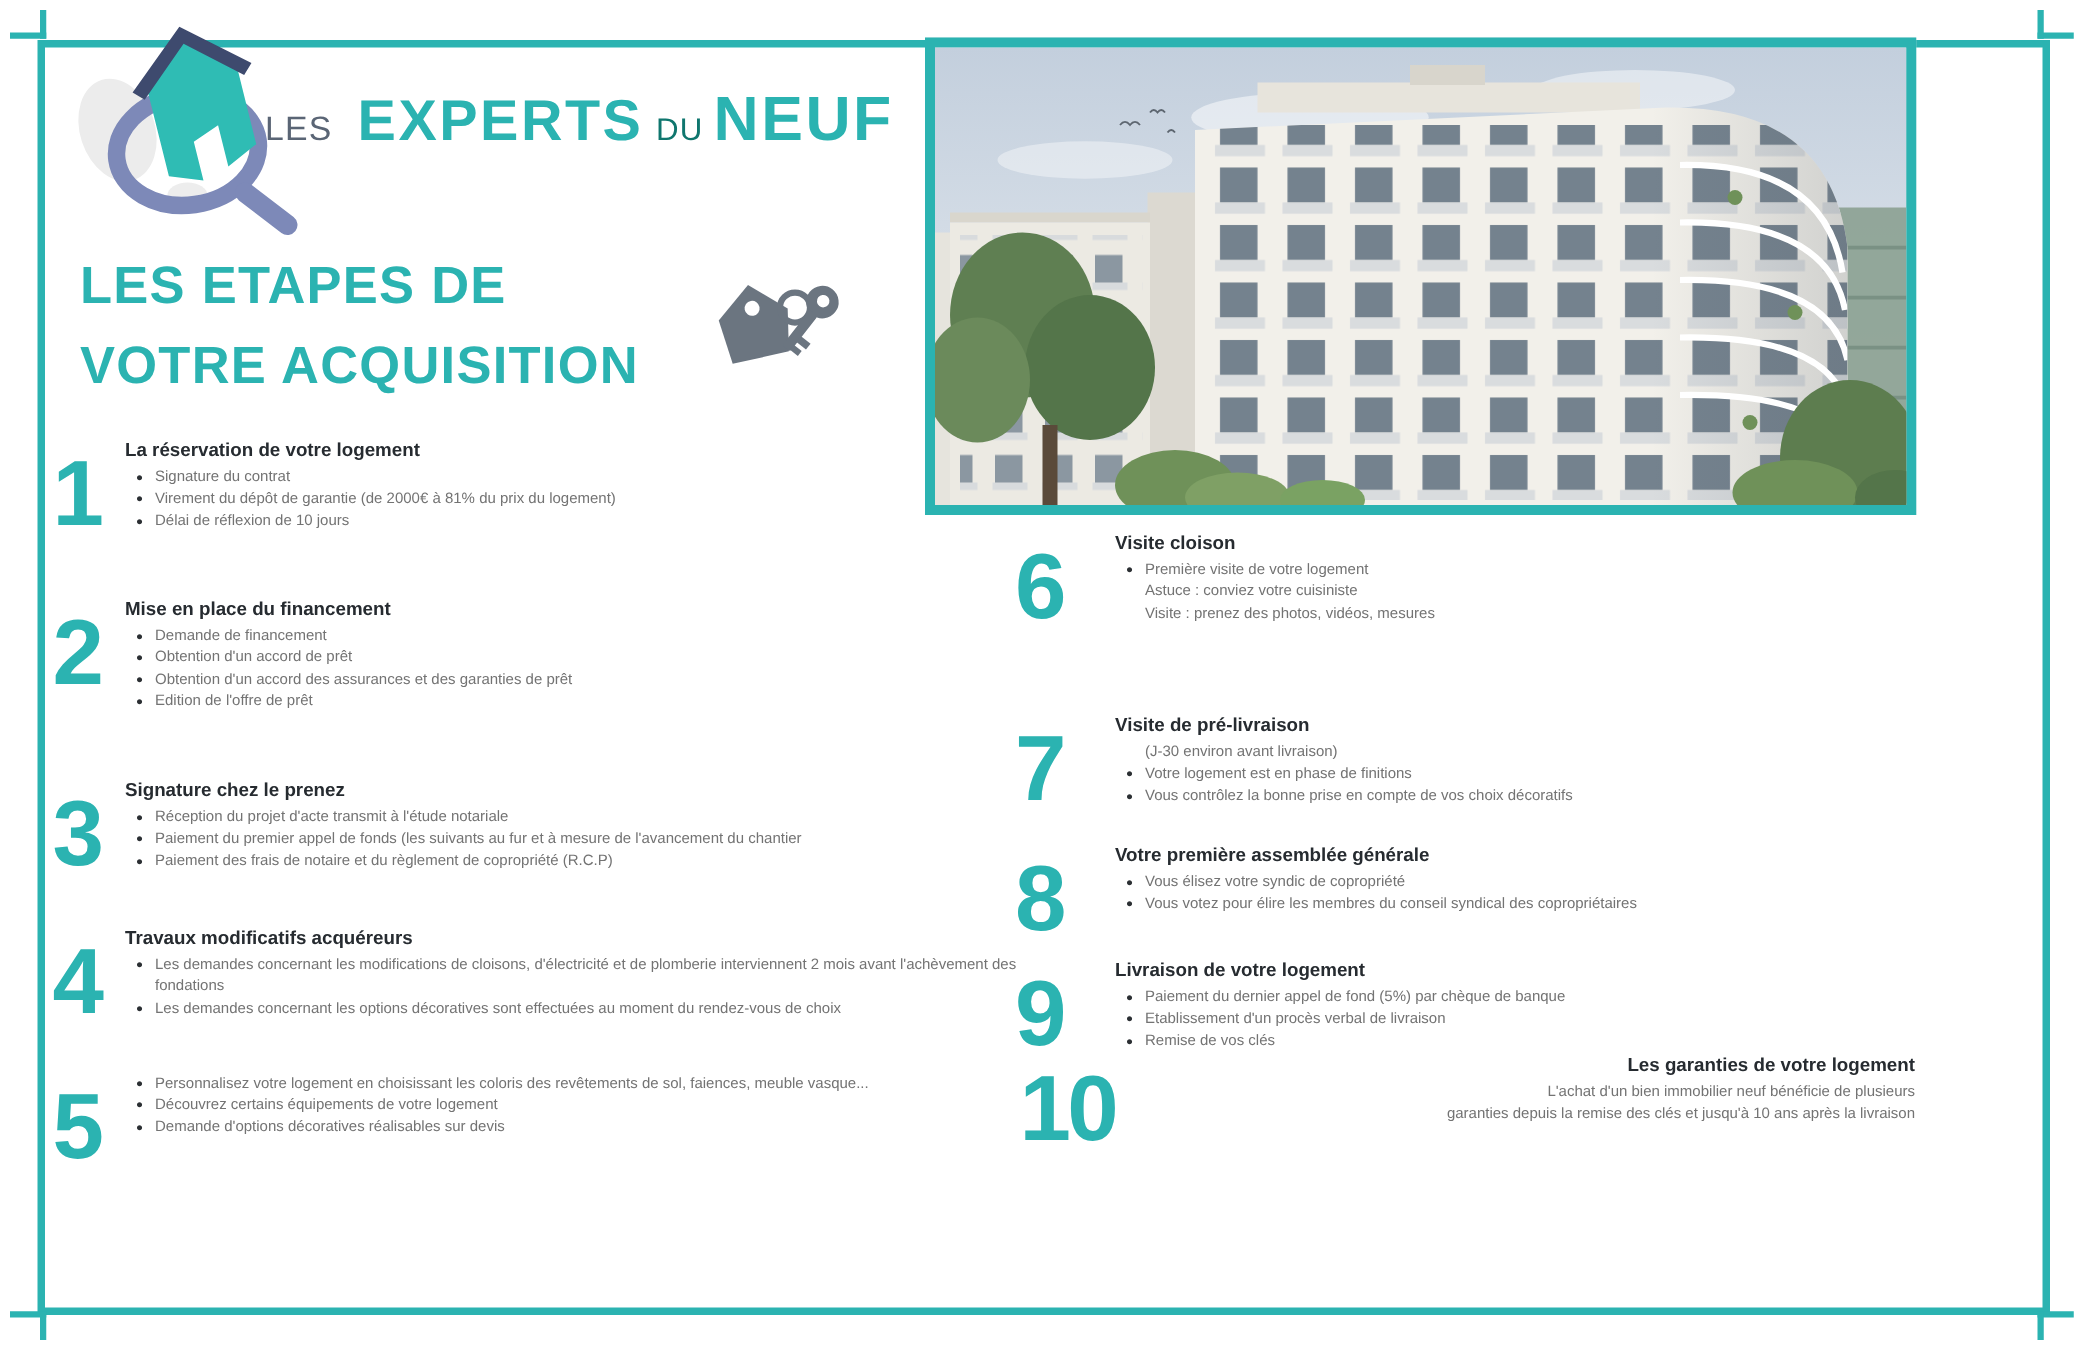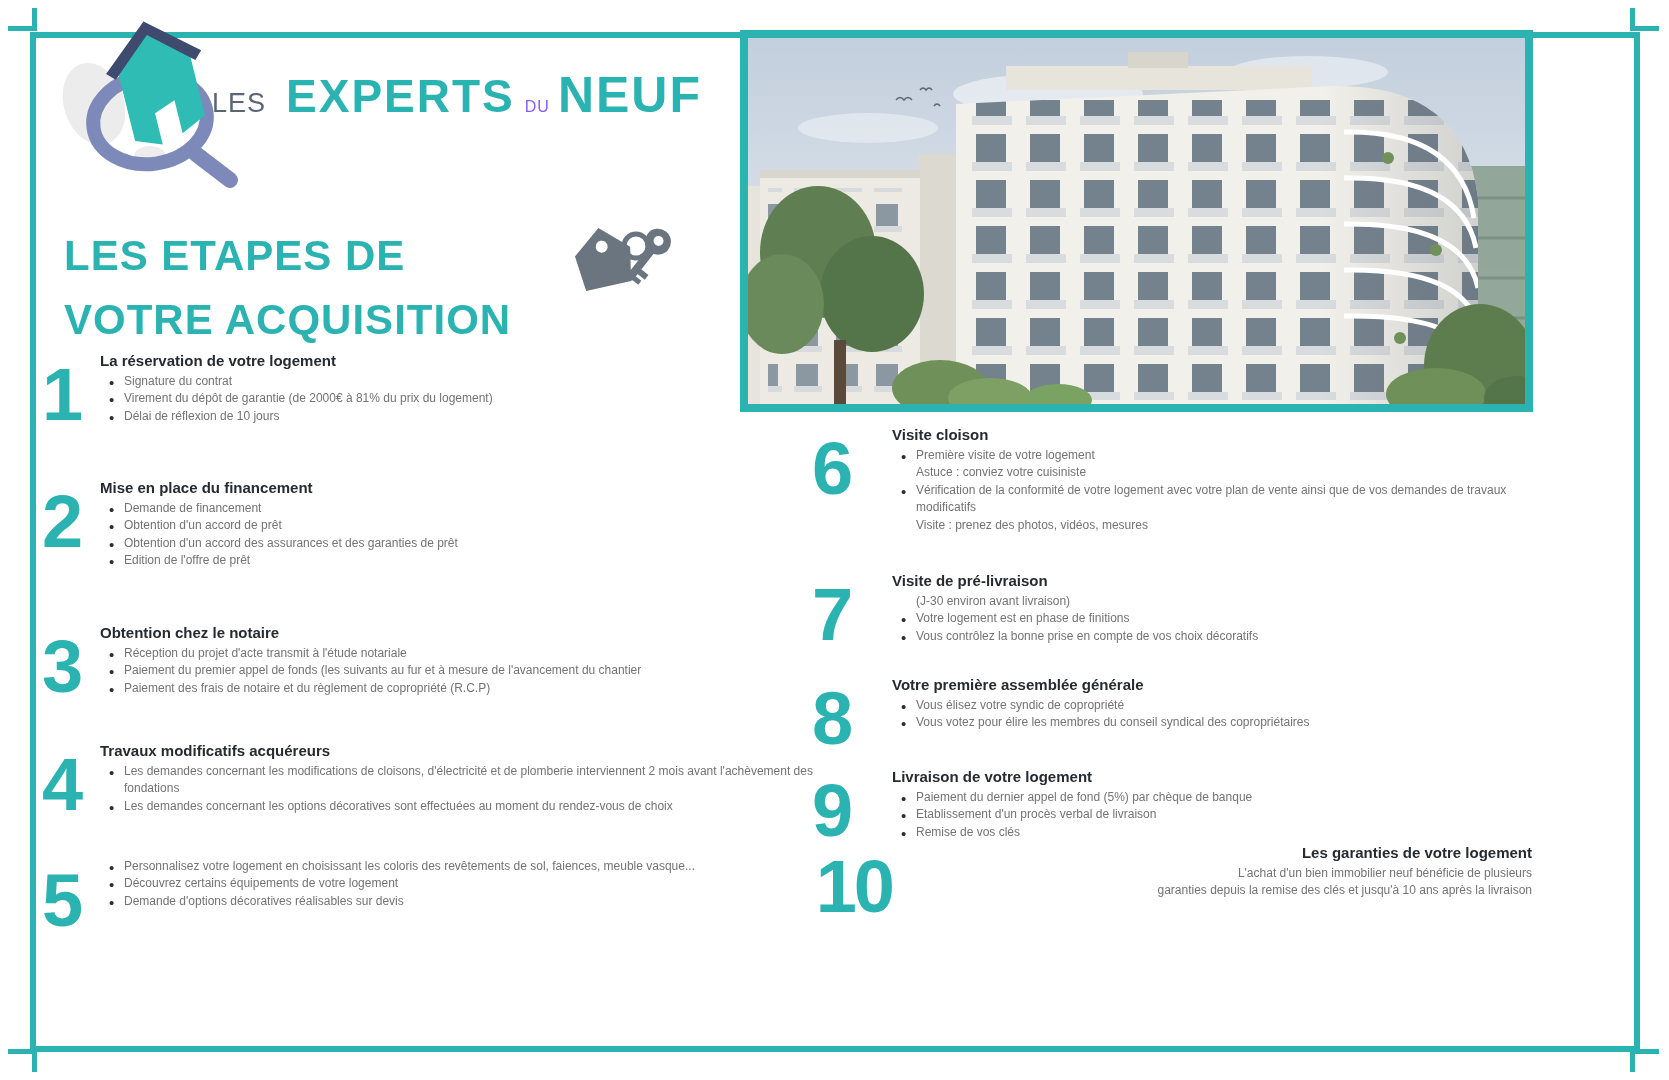--- a/index.html
+++ b/index.html
@@ -14,27 +14,27 @@
   .cmark.tr{right:10px;top:8px;border-left:5px solid var(--accent-teal,#2bb3b1);border-bottom:5px solid var(--accent-teal,#2bb3b1);}
   .cmark.bl{left:8px;bottom:8px;border-top:5px solid var(--accent-teal,#2bb3b1);border-right:5px solid var(--accent-teal,#2bb3b1);}
   .cmark.br{right:10px;bottom:8px;border-top:5px solid var(--accent-teal,#2bb3b1);border-left:5px solid var(--accent-teal,#2bb3b1);}
 
   
   .logo-graphic{position:absolute;left:52px;top:4px;width:200px;height:186px;z-index:4;}
   .logo-text{position:absolute;left:212px;top:66px;white-space:nowrap;z-index:4;}
   .logo-text span{vertical-align:baseline;}
   .w-les{font-size:27px;color:#5a6575;letter-spacing:1px;margin-right:20px;}
   .w-experts{font-size:46px;font-weight:bold;color:var(--accent-teal,#2bb3b1);letter-spacing:2px;margin-right:10px;}
-  .w-du{font-size:16px;color:#8b5cf6;letter-spacing:1px;margin-right:8px;}
+  .w-du{font-size:25px;color:#0f766e;letter-spacing:1px;margin-right:8px;}
   .w-neuf{font-size:50px;font-weight:bold;color:var(--accent-teal,#2bb3b1);letter-spacing:2px;}
 
   
   .title{position:absolute;left:64px;top:196px;z-index:2;
          font-size:42px;line-height:64px;font-weight:bold;letter-spacing:1px;
-         color:var(--accent-teal,#2bb3b1);margin-top:28px;}
+         color:var(--accent-teal,#2bb3b1);}
 
   .keys-icon{position:absolute;left:556px;top:220px;width:122px;height:80px;z-index:2;}
 
   
   .photo{position:absolute;left:740px;top:30px;width:793px;height:382px;box-sizing:border-box;
          border:8px solid var(--accent-teal,#2bb3b1);background:#dfe6ec;z-index:2;}
   .photo svg{display:block;width:100%;height:100%;}
 
   
   .col{position:absolute;top:0;height:1080px;z-index:2;}
@@ -208,21 +208,21 @@
             <li class="bullet">Obtention d'un accord de prêt</li>
             <li class="bullet">Obtention d'un accord des assurances et des garanties de prêt</li>
             <li class="bullet">Edition de l'offre de prêt</li>
           </ul>
       </div>
     </div>
 
     <div class="step">
       <div class="step-num">3</div>
       <div class="step-body">
-        <div class="step-heading">Obtention chez le notaire</div>
+        <div class="step-heading">Signature chez le prenez</div>
         <ul class="step-lines">
             <li class="bullet">Réception du projet d'acte transmit à l'étude notariale</li>
             <li class="bullet">Paiement du premier appel de fonds (les suivants au fur et à mesure de l'avancement du chantier</li>
             <li class="bullet">Paiement des frais de notaire et du règlement de copropriété (R.C.P)</li>
           </ul>
       </div>
     </div>
 
     <div class="step">
       <div class="step-num">4</div>
@@ -247,21 +247,20 @@
     </div>
   </div>
   <div id="col-right" class="col">
     <div class="step">
       <div class="step-num">6</div>
       <div class="step-body">
         <div class="step-heading">Visite cloison</div>
         <ul class="step-lines">
             <li class="bullet">Première visite de votre logement</li>
             <li class="plain">Astuce : conviez votre cuisiniste</li>
-            <li class="bullet">Vérification de la conformité de votre logement avec votre plan de vente ainsi que de vos demandes de travaux modificatifs</li>
             <li class="plain">Visite : prenez des photos, vidéos, mesures</li>
           </ul>
       </div>
     </div>
 
     <div class="step">
       <div class="step-num">7</div>
       <div class="step-body">
         <div class="step-heading">Visite de pré-livraison</div>
         <ul class="step-lines">

